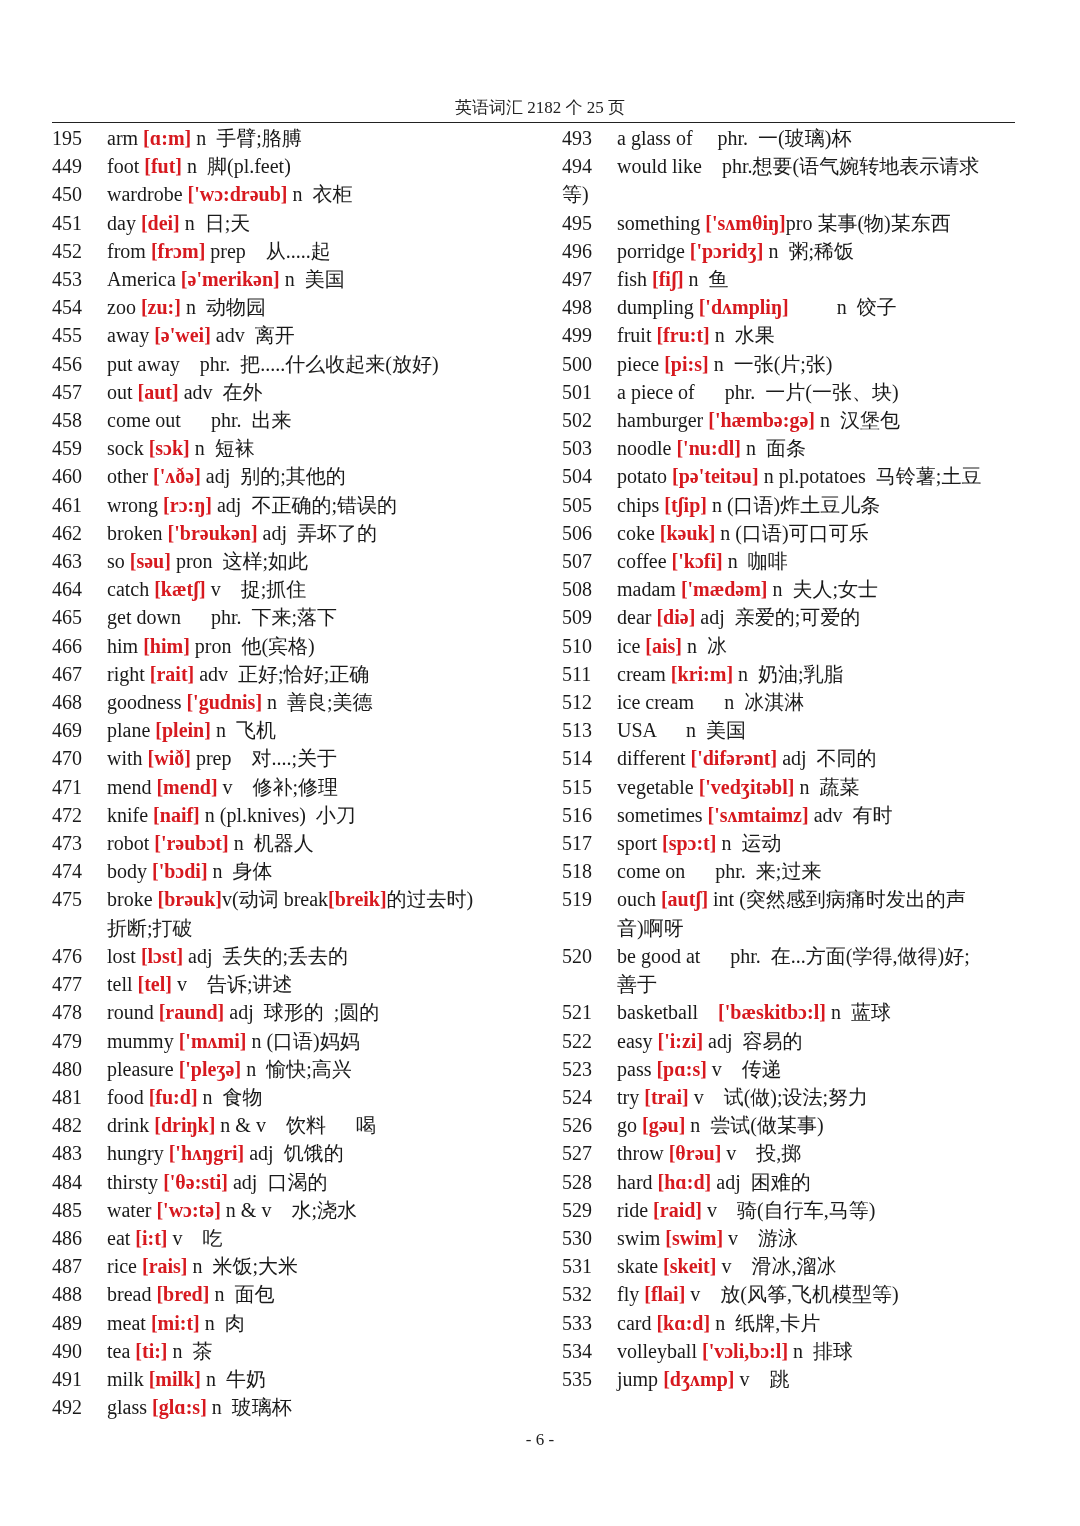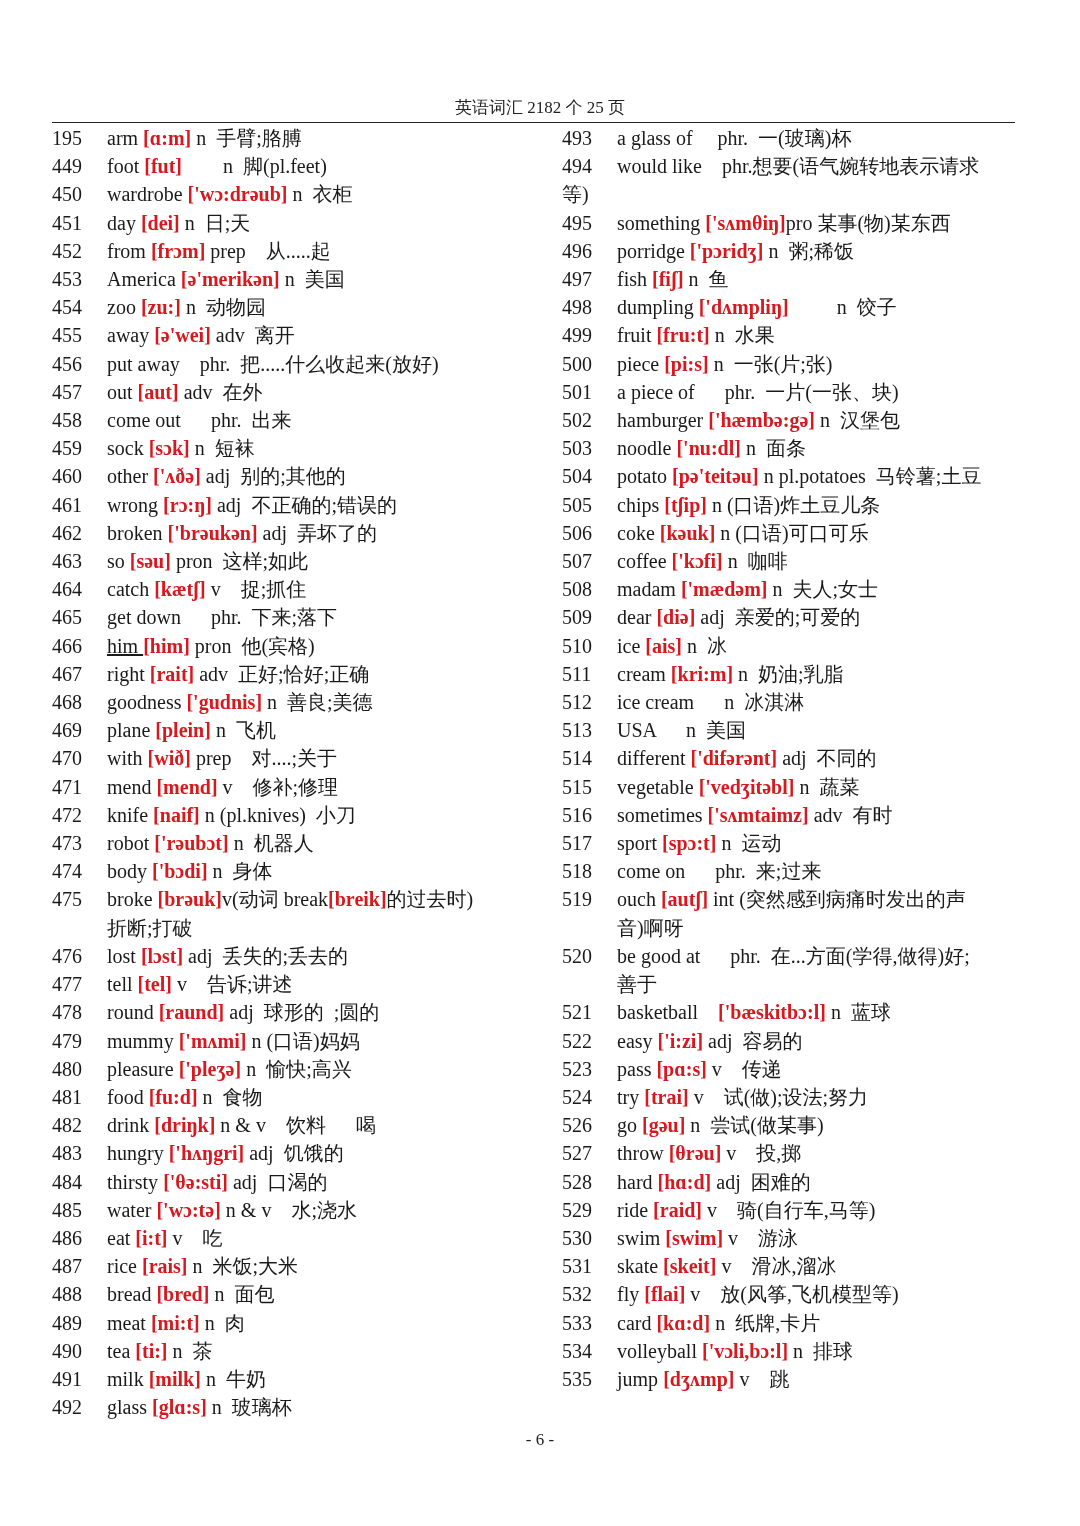--- a/index.html
+++ b/index.html
@@ -33,38 +33,38 @@
   }
 </style>
 </head>
 <body>
 
 <div class="header">英语词汇 2182 个  25 页</div>
 <div class="rule"></div>
 
 <div class="col left" id="col-left">
     <div class="entry"><span class="num">195</span><span class="word" style="white-space: pre;">arm </span><span class="ipa">[ɑ:m]</span><span class="rest" style="white-space: pre;"> n  手臂;胳膊</span></div>
-    <div class="entry"><span class="num">449</span><span class="word" style="white-space: pre;">foot </span><span class="ipa">[fut]</span><span class="rest" style="white-space: pre; padding-left: 36px;"> n  脚(pl.feet)</span></div>
+    <div class="entry"><span class="num">449</span><span class="word" style="white-space: pre;">foot </span><span class="ipa">[fut]</span><span class="rest" style="white-space: pre;"> n  脚(pl.feet)</span></div>
     <div class="entry"><span class="num">450</span><span class="word" style="white-space: pre;">wardrobe </span><span class="ipa">['wɔ:drəub]</span><span class="rest" style="white-space: pre;"> n  衣柜</span></div>
     <div class="entry"><span class="num">451</span><span class="word" style="white-space: pre;">day </span><span class="ipa">[dei]</span><span class="rest" style="white-space: pre;"> n  日;天</span></div>
     <div class="entry"><span class="num">452</span><span class="word" style="white-space: pre;">from </span><span class="ipa">[frɔm]</span><span class="rest" style="white-space: pre;"> prep    从.....起</span></div>
     <div class="entry"><span class="num">453</span><span class="word" style="white-space: pre;">America </span><span class="ipa">[ə'merikən]</span><span class="rest" style="white-space: pre;"> n  美国</span></div>
     <div class="entry"><span class="num">454</span><span class="word" style="white-space: pre;">zoo </span><span class="ipa">[zu:]</span><span class="rest" style="white-space: pre;"> n  动物园</span></div>
     <div class="entry"><span class="num">455</span><span class="word" style="white-space: pre;">away </span><span class="ipa">[ə'wei]</span><span class="rest" style="white-space: pre;"> adv  离开</span></div>
     <div class="entry"><span class="num">456</span><span class="word" style="white-space: pre;">put away</span><span class="rest" style="white-space: pre;">    phr.  把.....什么收起来(放好)</span></div>
     <div class="entry"><span class="num">457</span><span class="word" style="white-space: pre;">out </span><span class="ipa">[aut]</span><span class="rest" style="white-space: pre;"> adv  在外</span></div>
     <div class="entry"><span class="num">458</span><span class="word" style="white-space: pre;">come out</span><span class="rest" style="white-space: pre;">      phr.  出来</span></div>
     <div class="entry"><span class="num">459</span><span class="word" style="white-space: pre;">sock </span><span class="ipa">[sɔk]</span><span class="rest" style="white-space: pre;"> n  短袜</span></div>
     <div class="entry"><span class="num">460</span><span class="word" style="white-space: pre;">other </span><span class="ipa">['ʌðə]</span><span class="rest" style="white-space: pre;"> adj  别的;其他的</span></div>
     <div class="entry"><span class="num">461</span><span class="word" style="white-space: pre;">wrong </span><span class="ipa">[rɔ:ŋ]</span><span class="rest" style="white-space: pre;"> adj  不正确的;错误的</span></div>
     <div class="entry"><span class="num">462</span><span class="word" style="white-space: pre;">broken </span><span class="ipa">['brəukən]</span><span class="rest" style="white-space: pre;"> adj  弄坏了的</span></div>
     <div class="entry"><span class="num">463</span><span class="word" style="white-space: pre;">so </span><span class="ipa">[səu]</span><span class="rest" style="white-space: pre;"> pron  这样;如此</span></div>
     <div class="entry"><span class="num">464</span><span class="word" style="white-space: pre;">catch </span><span class="ipa">[kætʃ]</span><span class="rest" style="white-space: pre;"> v    捉;抓住</span></div>
     <div class="entry"><span class="num">465</span><span class="word" style="white-space: pre;">get down</span><span class="rest" style="white-space: pre;">      phr.  下来;落下</span></div>
-    <div class="entry"><span class="num">466</span><span class="word" style="white-space: pre; text-decoration: underline;">him </span><span class="ipa">[him]</span><span class="rest" style="white-space: pre;"> pron  他(宾格)</span></div>
+    <div class="entry"><span class="num">466</span><span class="word" style="white-space: pre;">him </span><span class="ipa">[him]</span><span class="rest" style="white-space: pre;"> pron  他(宾格)</span></div>
     <div class="entry"><span class="num">467</span><span class="word" style="white-space: pre;">right </span><span class="ipa">[rait]</span><span class="rest" style="white-space: pre;"> adv  正好;恰好;正确</span></div>
     <div class="entry"><span class="num">468</span><span class="word" style="white-space: pre;">goodness </span><span class="ipa">['gudnis]</span><span class="rest" style="white-space: pre; text-align: right;"> n  善良;美德</span></div>
     <div class="entry"><span class="num">469</span><span class="word" style="white-space: pre;">plane </span><span class="ipa">[plein]</span><span class="rest" style="white-space: pre;"> n  飞机</span></div>
     <div class="entry"><span class="num">470</span><span class="word" style="white-space: pre;">with </span><span class="ipa">[wið]</span><span class="rest" style="white-space: pre; text-align: center;"> prep    对....;关于</span></div>
     <div class="entry"><span class="num">471</span><span class="word" style="white-space: pre;">mend </span><span class="ipa">[mend]</span><span class="rest" style="white-space: pre;"> v    修补;修理</span></div>
     <div class="entry"><span class="num">472</span><span class="word" style="white-space: pre;">knife </span><span class="ipa">[naif]</span><span class="rest" style="white-space: pre;"> n (pl.knives)  小刀</span></div>
     <div class="entry"><span class="num">473</span><span class="word" style="white-space: pre;">robot </span><span class="ipa">['rəubɔt]</span><span class="rest" style="white-space: pre;"> n  机器人</span></div>
     <div class="entry"><span class="num">474</span><span class="word" style="white-space: pre;">body </span><span class="ipa">['bɔdi]</span><span class="rest" style="white-space: pre;"> n  身体</span></div>
     <div class="entry"><span class="num">475</span><span class="word" style="white-space: pre;">broke </span><span class="ipa">[brəuk]</span><span class="rest" style="white-space: pre;">v(动词 break</span><span class="ipa">[breik]</span><span class="rest" style="white-space: pre;">的过去时)</span></div>
     <div class="entry cont">折断;打破</div>

